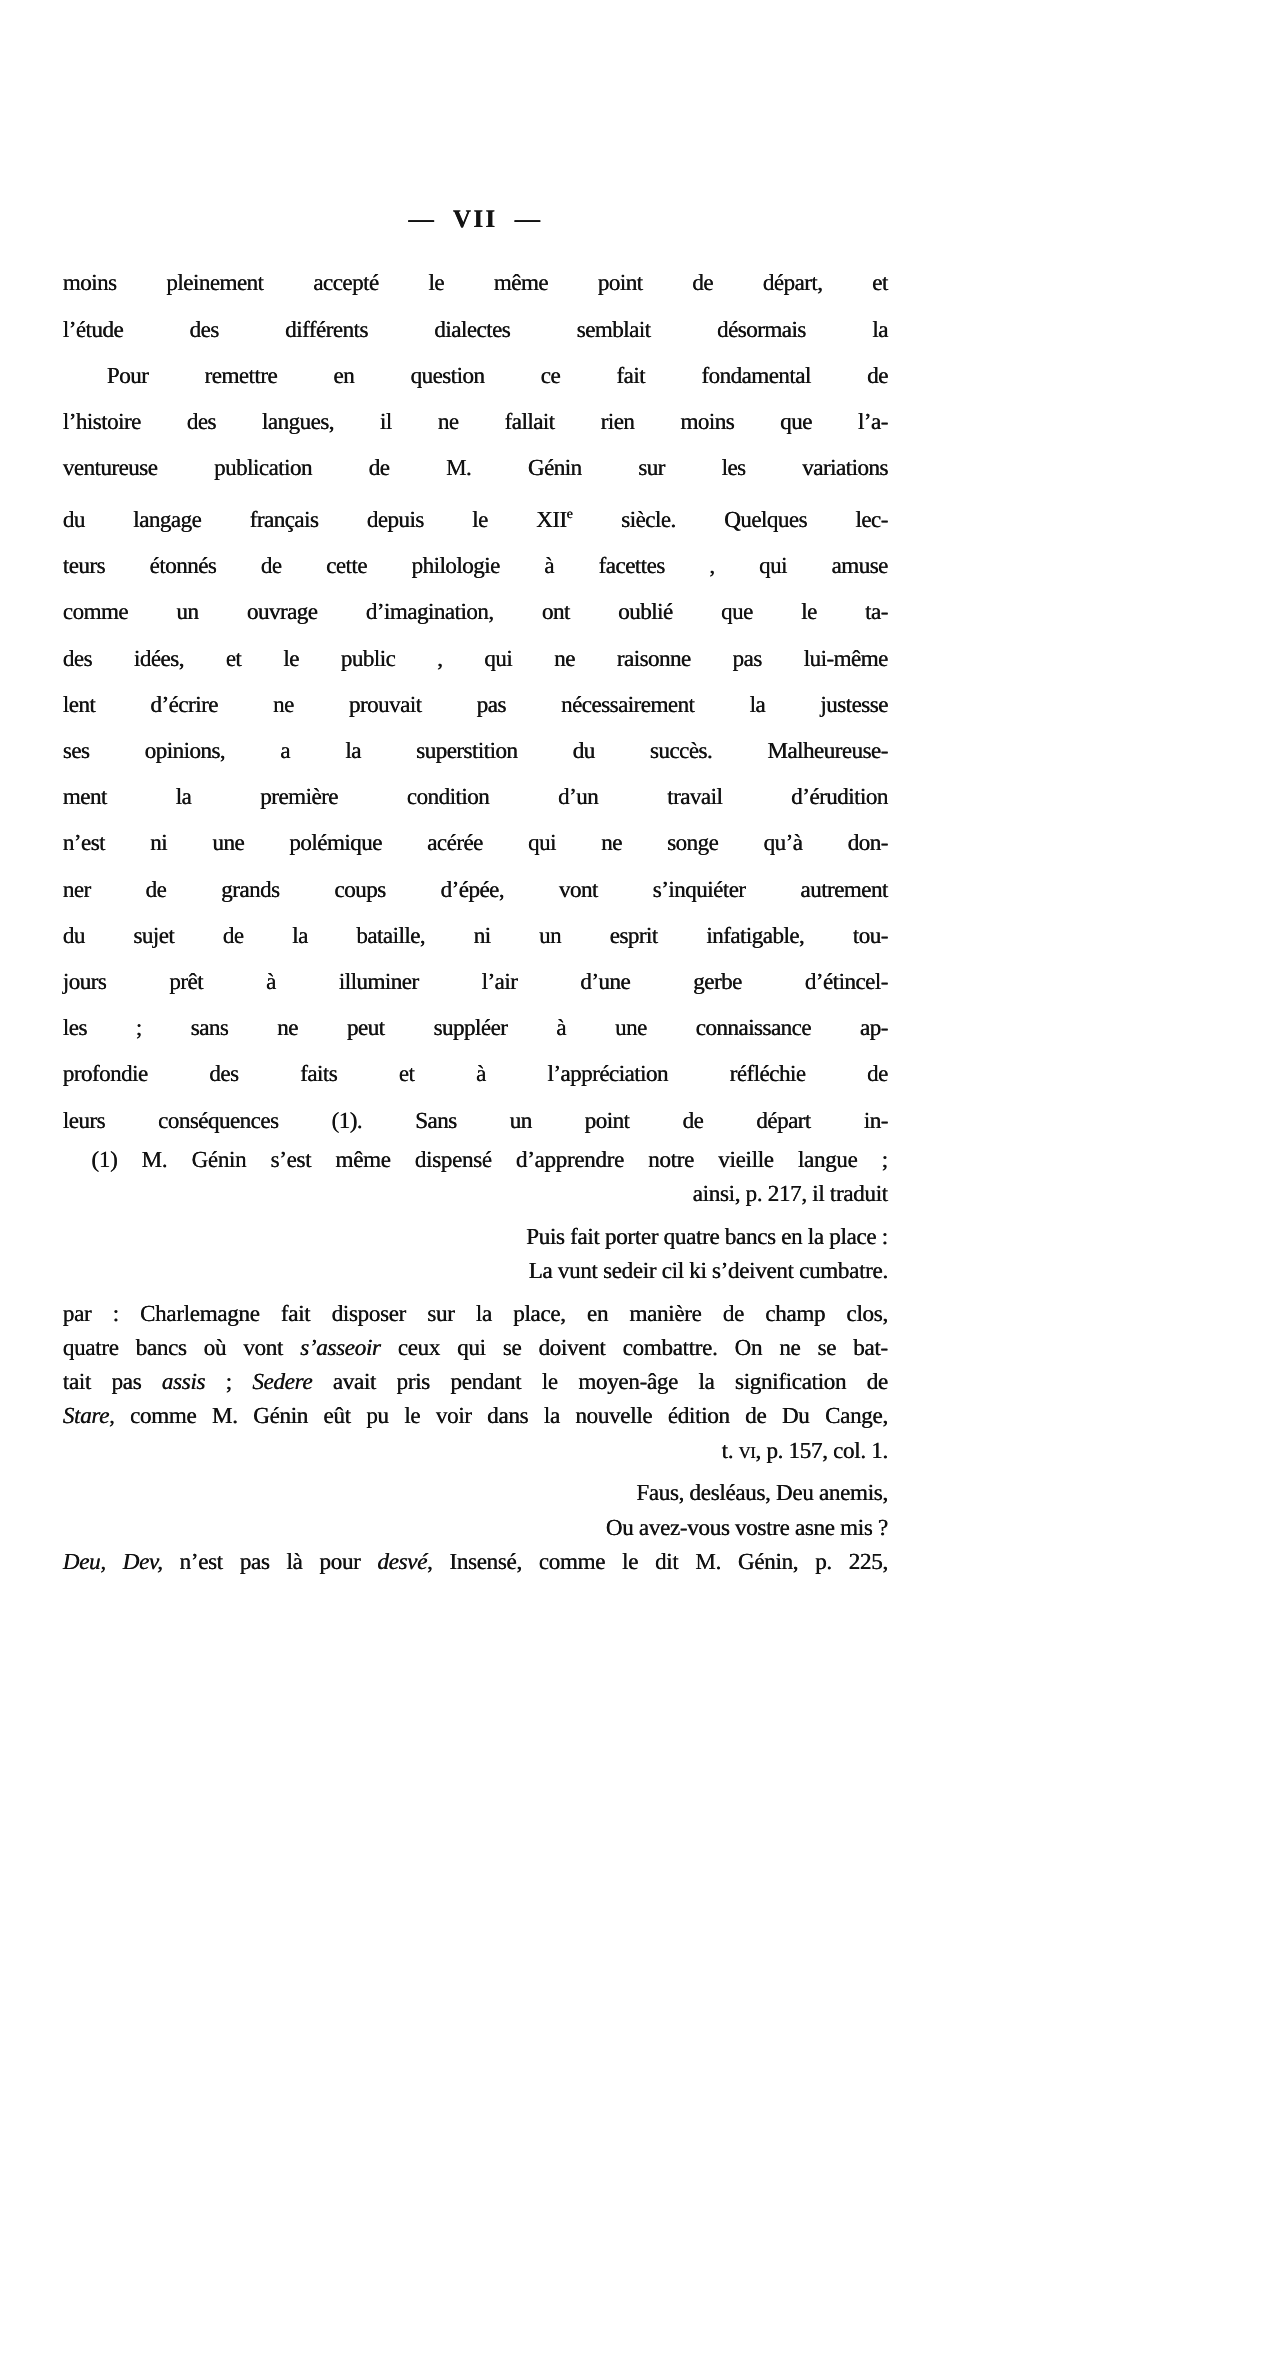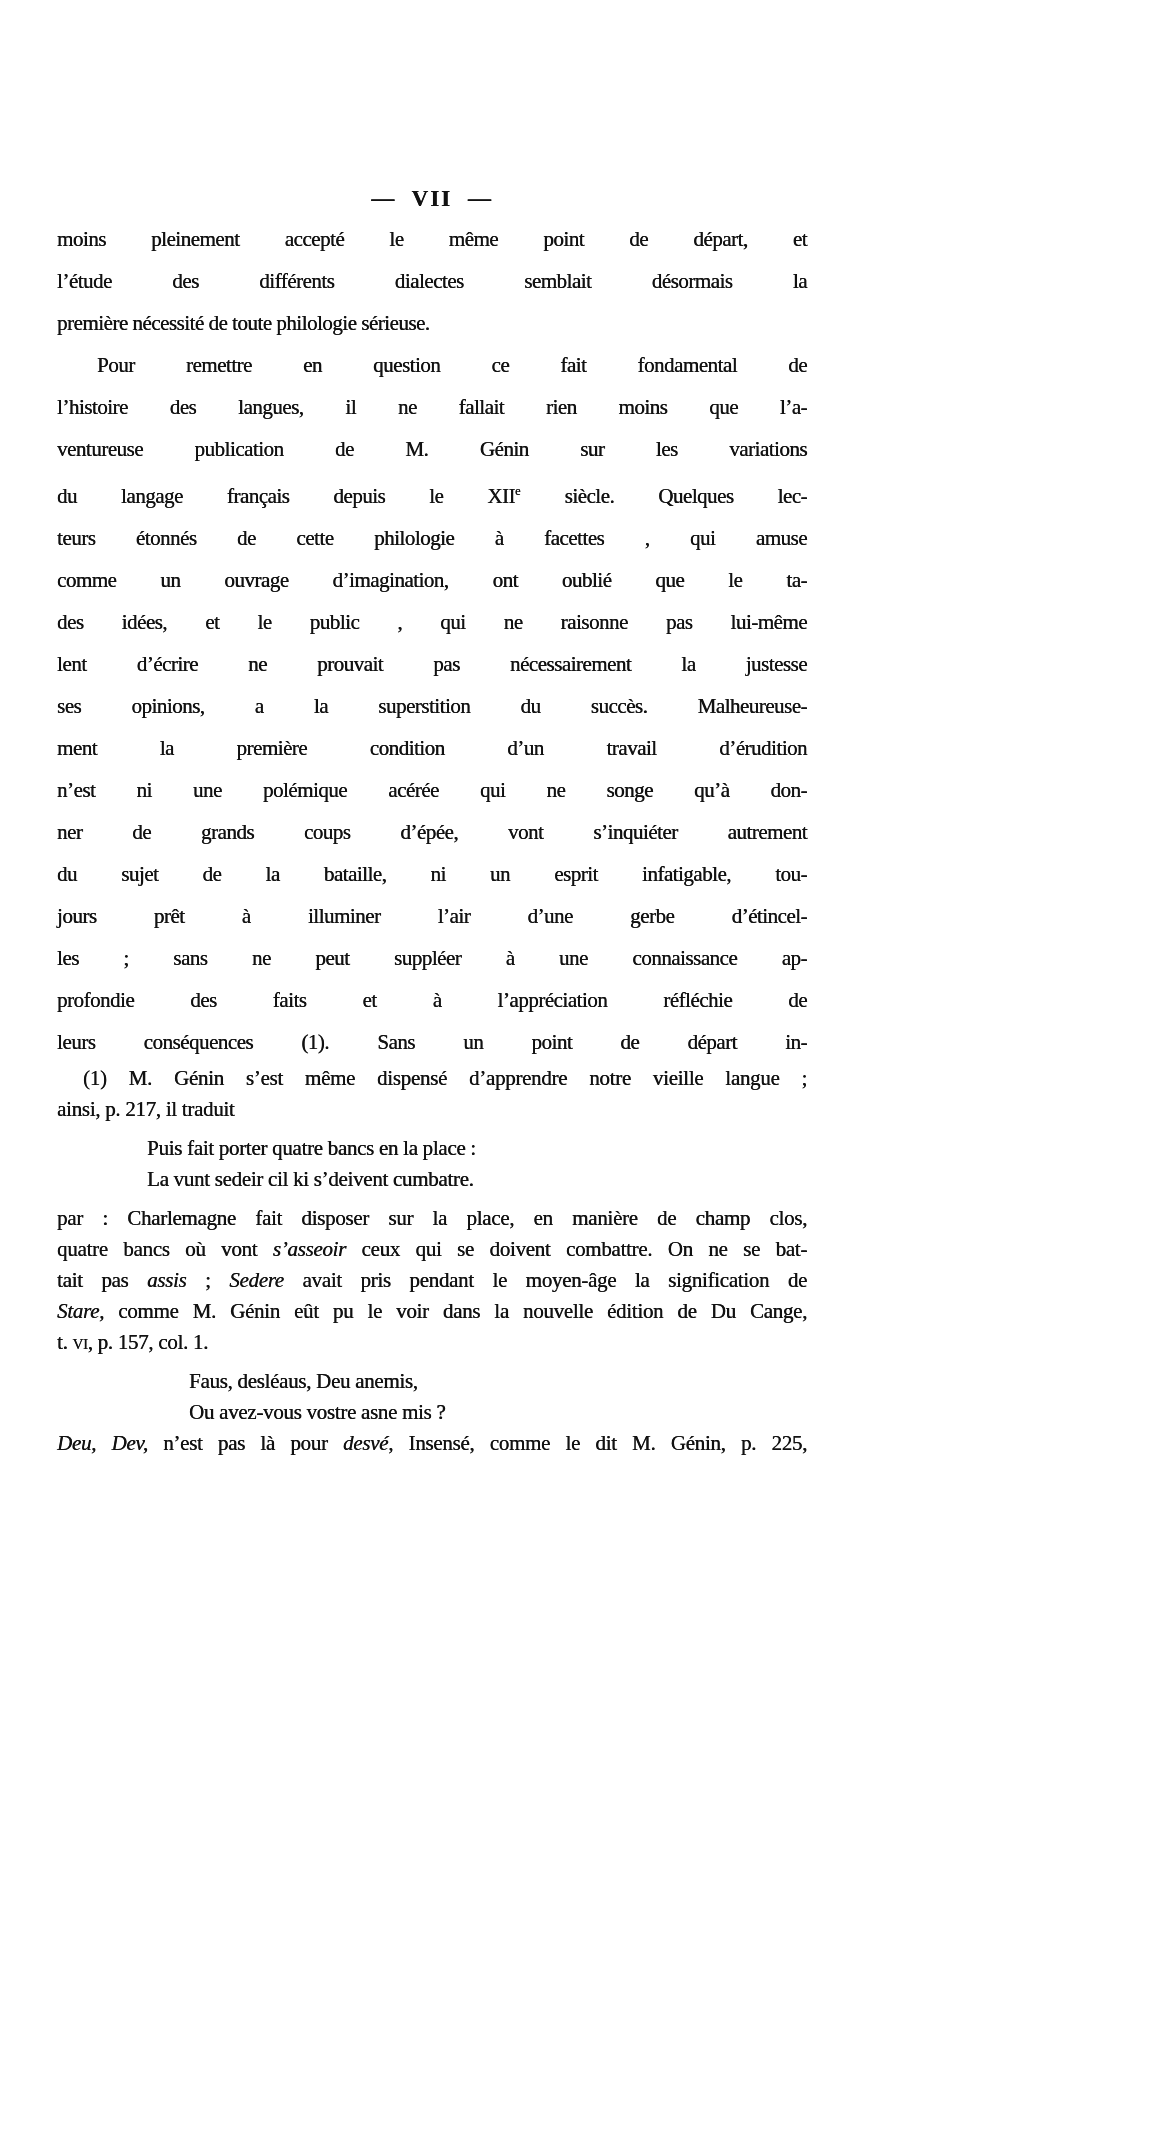--- a/index.html
+++ b/index.html
@@ -24,37 +24,38 @@
     left: 57px;
     top: 186px;
     width: 750px;
   }
   .page-header {
     text-align: center;
     font-size: 23px;
     font-weight: bold;
     letter-spacing: 2px;
     word-spacing: 8px;
-    margin-bottom: 6px;
+    margin-bottom: 24px;
   }
   .body-text {
     font-size: 21px;
     letter-spacing: -0.5px;
   }
   .body-text .line {
     line-height: 42px;
     min-height: 42px;
   }
   .footnote {
     font-size: 21px;
     letter-spacing: -0.3px;
   }
   .footnote .line {
     line-height: 31px;
     min-height: 31px;
+    text-align: right;
   }
   .line.j {
     text-align: justify;
     text-align-last: justify;
     text-justify: inter-word;
   }
   .body-text .ind1 { padding-left: 40px; }
   .footnote .ind1 { padding-left: 26px; }
   .footnote .ind2 { padding-left: 90px; }
   .footnote .ind3 { padding-left: 132px; }
@@ -70,21 +71,20 @@
 </head>
 <body>
 
 <div class="scan">
   <div class="text-col">
     <div class="page-header">— VII —</div>
 
     <div class="body-text">
         <div class="line j"><span class="">moins pleinement accepté le même point de départ, et</span></div>
         <div class="line j"><span class="">l’étude des différents dialectes semblait désormais la</span></div>
-        <div class="line"><span class="">première nécessité de toute philologie sérieuse.</span></div>
         <div class="line j ind1"><span class="">Pour remettre en question ce fait fondamental de</span></div>
         <div class="line j"><span class="">l’histoire des langues, il ne fallait rien moins que l’a-</span></div>
         <div class="line j"><span class="">ventureuse publication de M. Génin sur les variations</span></div>
         <div class="line j"><span class="">du langage français depuis le XII</span><span class="sup">e</span><span class=""> siècle. Quelques lec-</span></div>
         <div class="line j"><span class="">teurs étonnés de cette philologie à facettes , qui amuse</span></div>
         <div class="line j"><span class="">comme un ouvrage d’imagination, ont oublié que le ta-</span></div>
         <div class="line j"><span class="">des idées, et le public , qui ne raisonne pas lui-même</span></div>
         <div class="line j"><span class="">lent d’écrire ne prouvait pas nécessairement la justesse</span></div>
         <div class="line j"><span class="">ses opinions, a la superstition du succès. Malheureuse-</span></div>
         <div class="line j"><span class="">ment la première condition d’un travail d’érudition</span></div>

